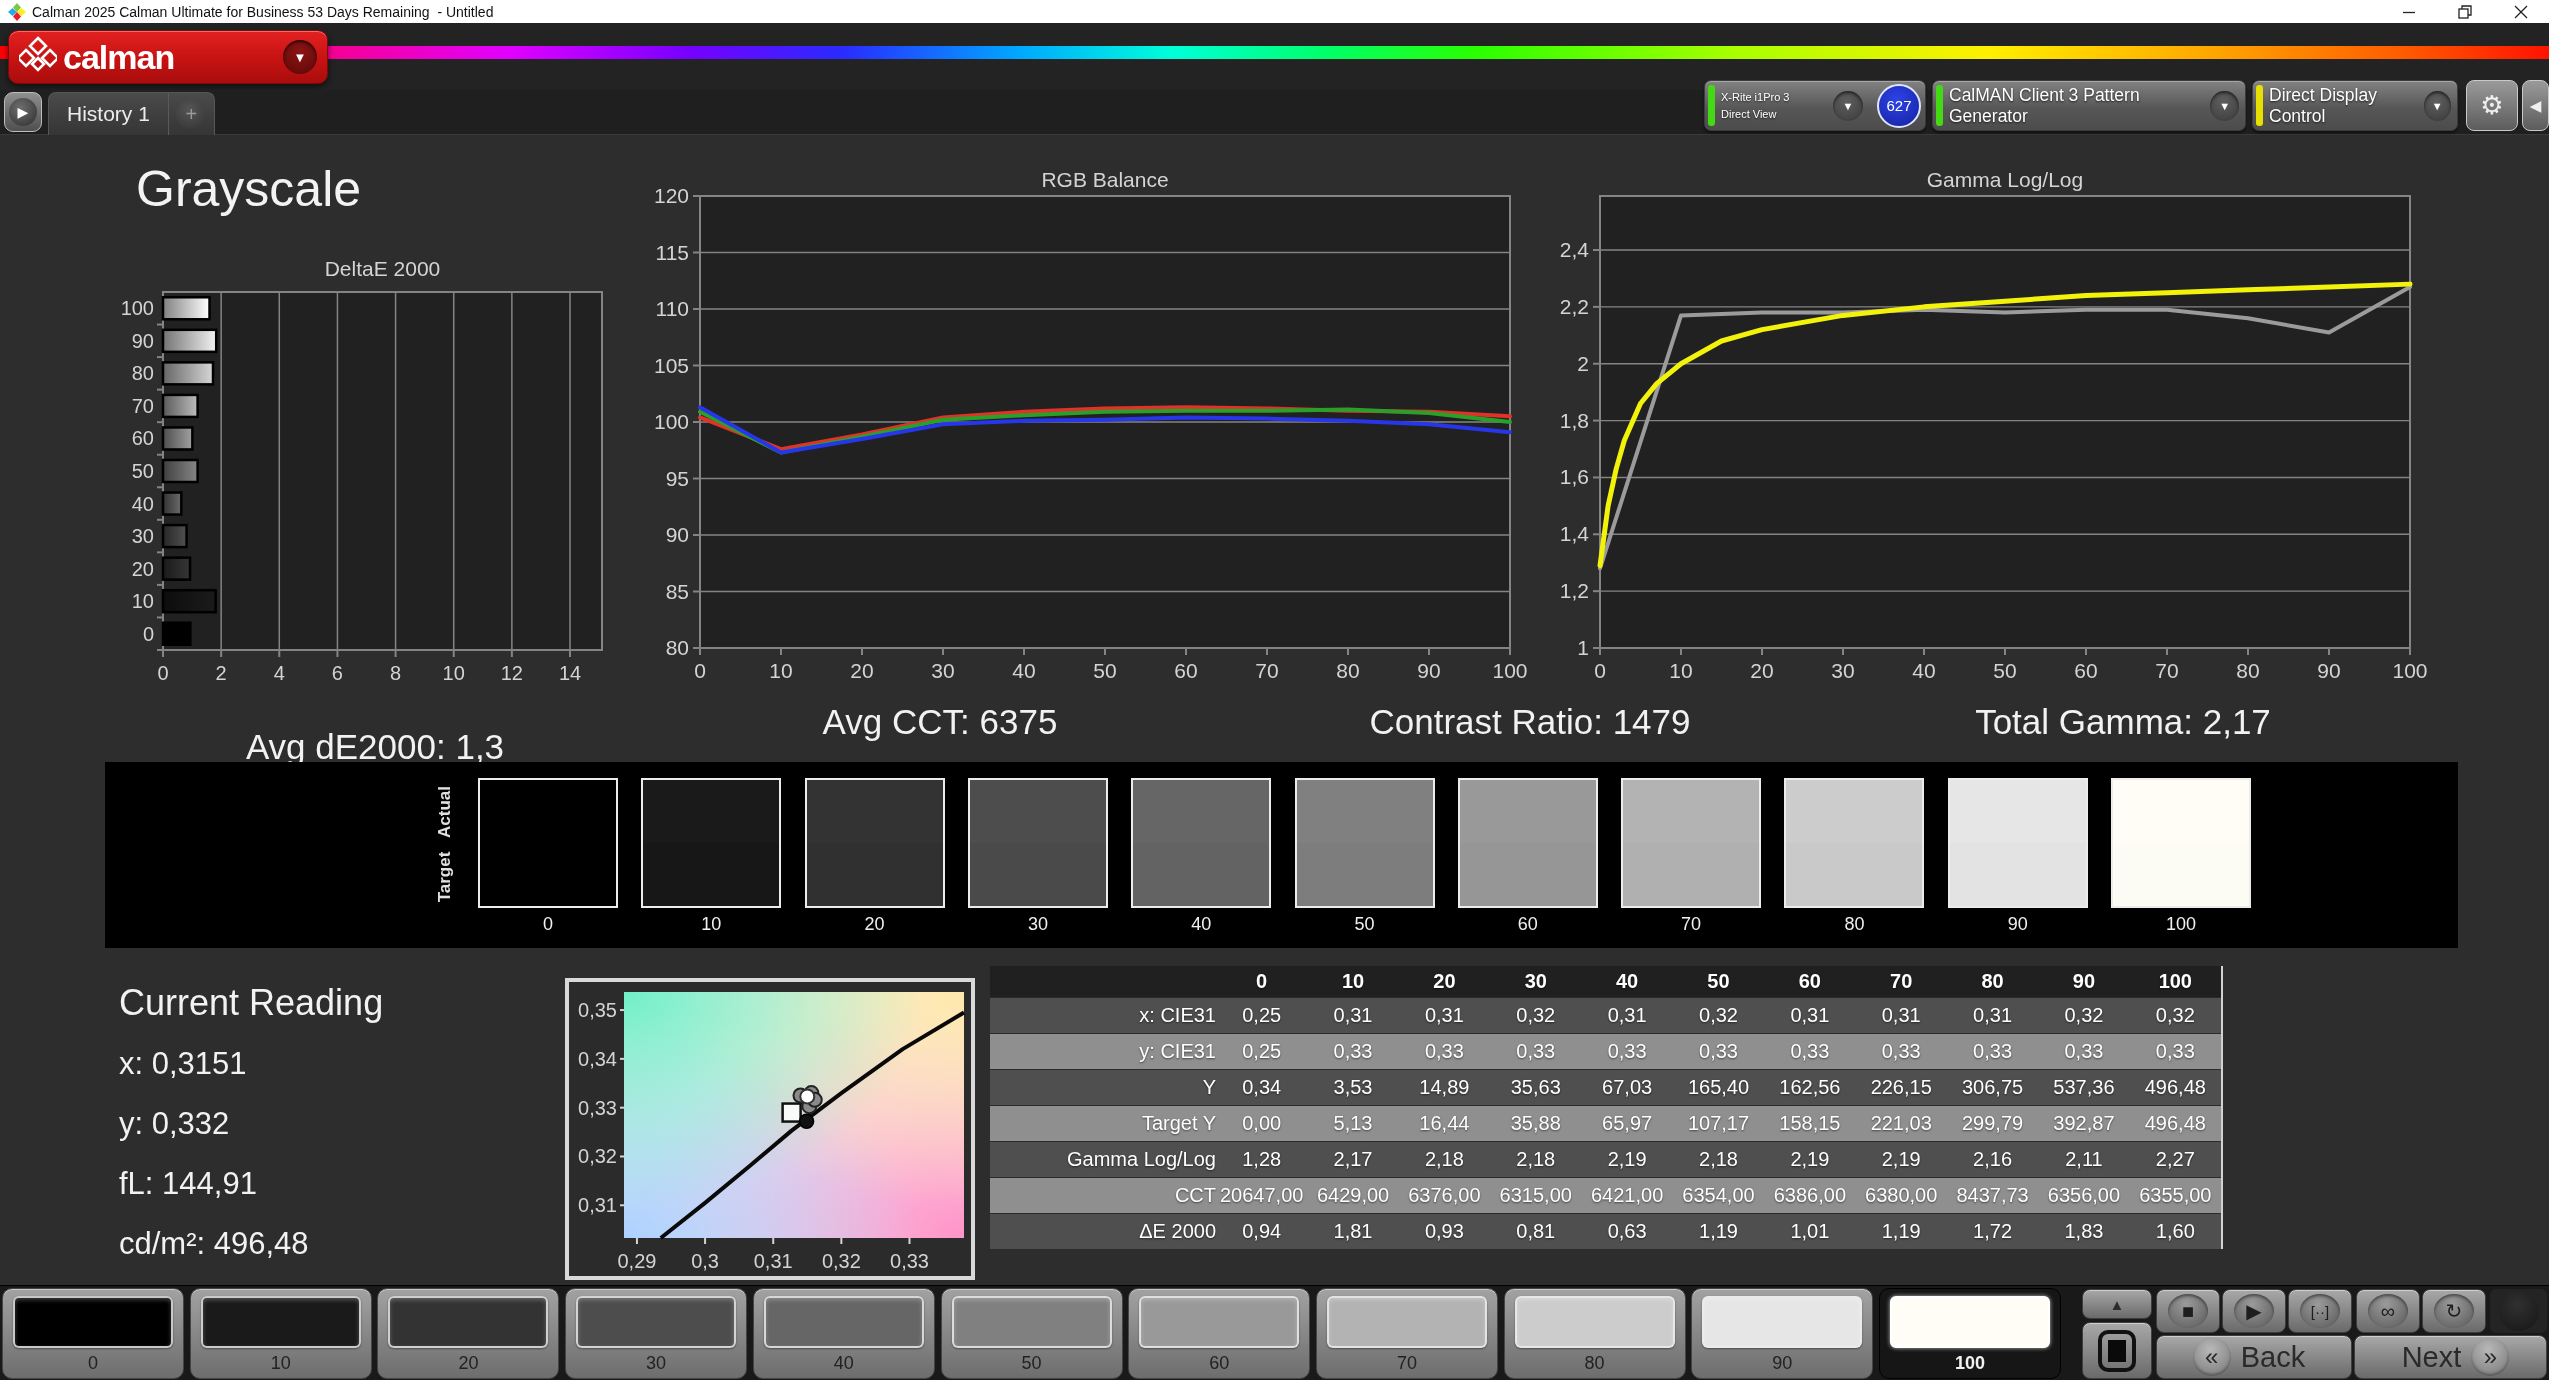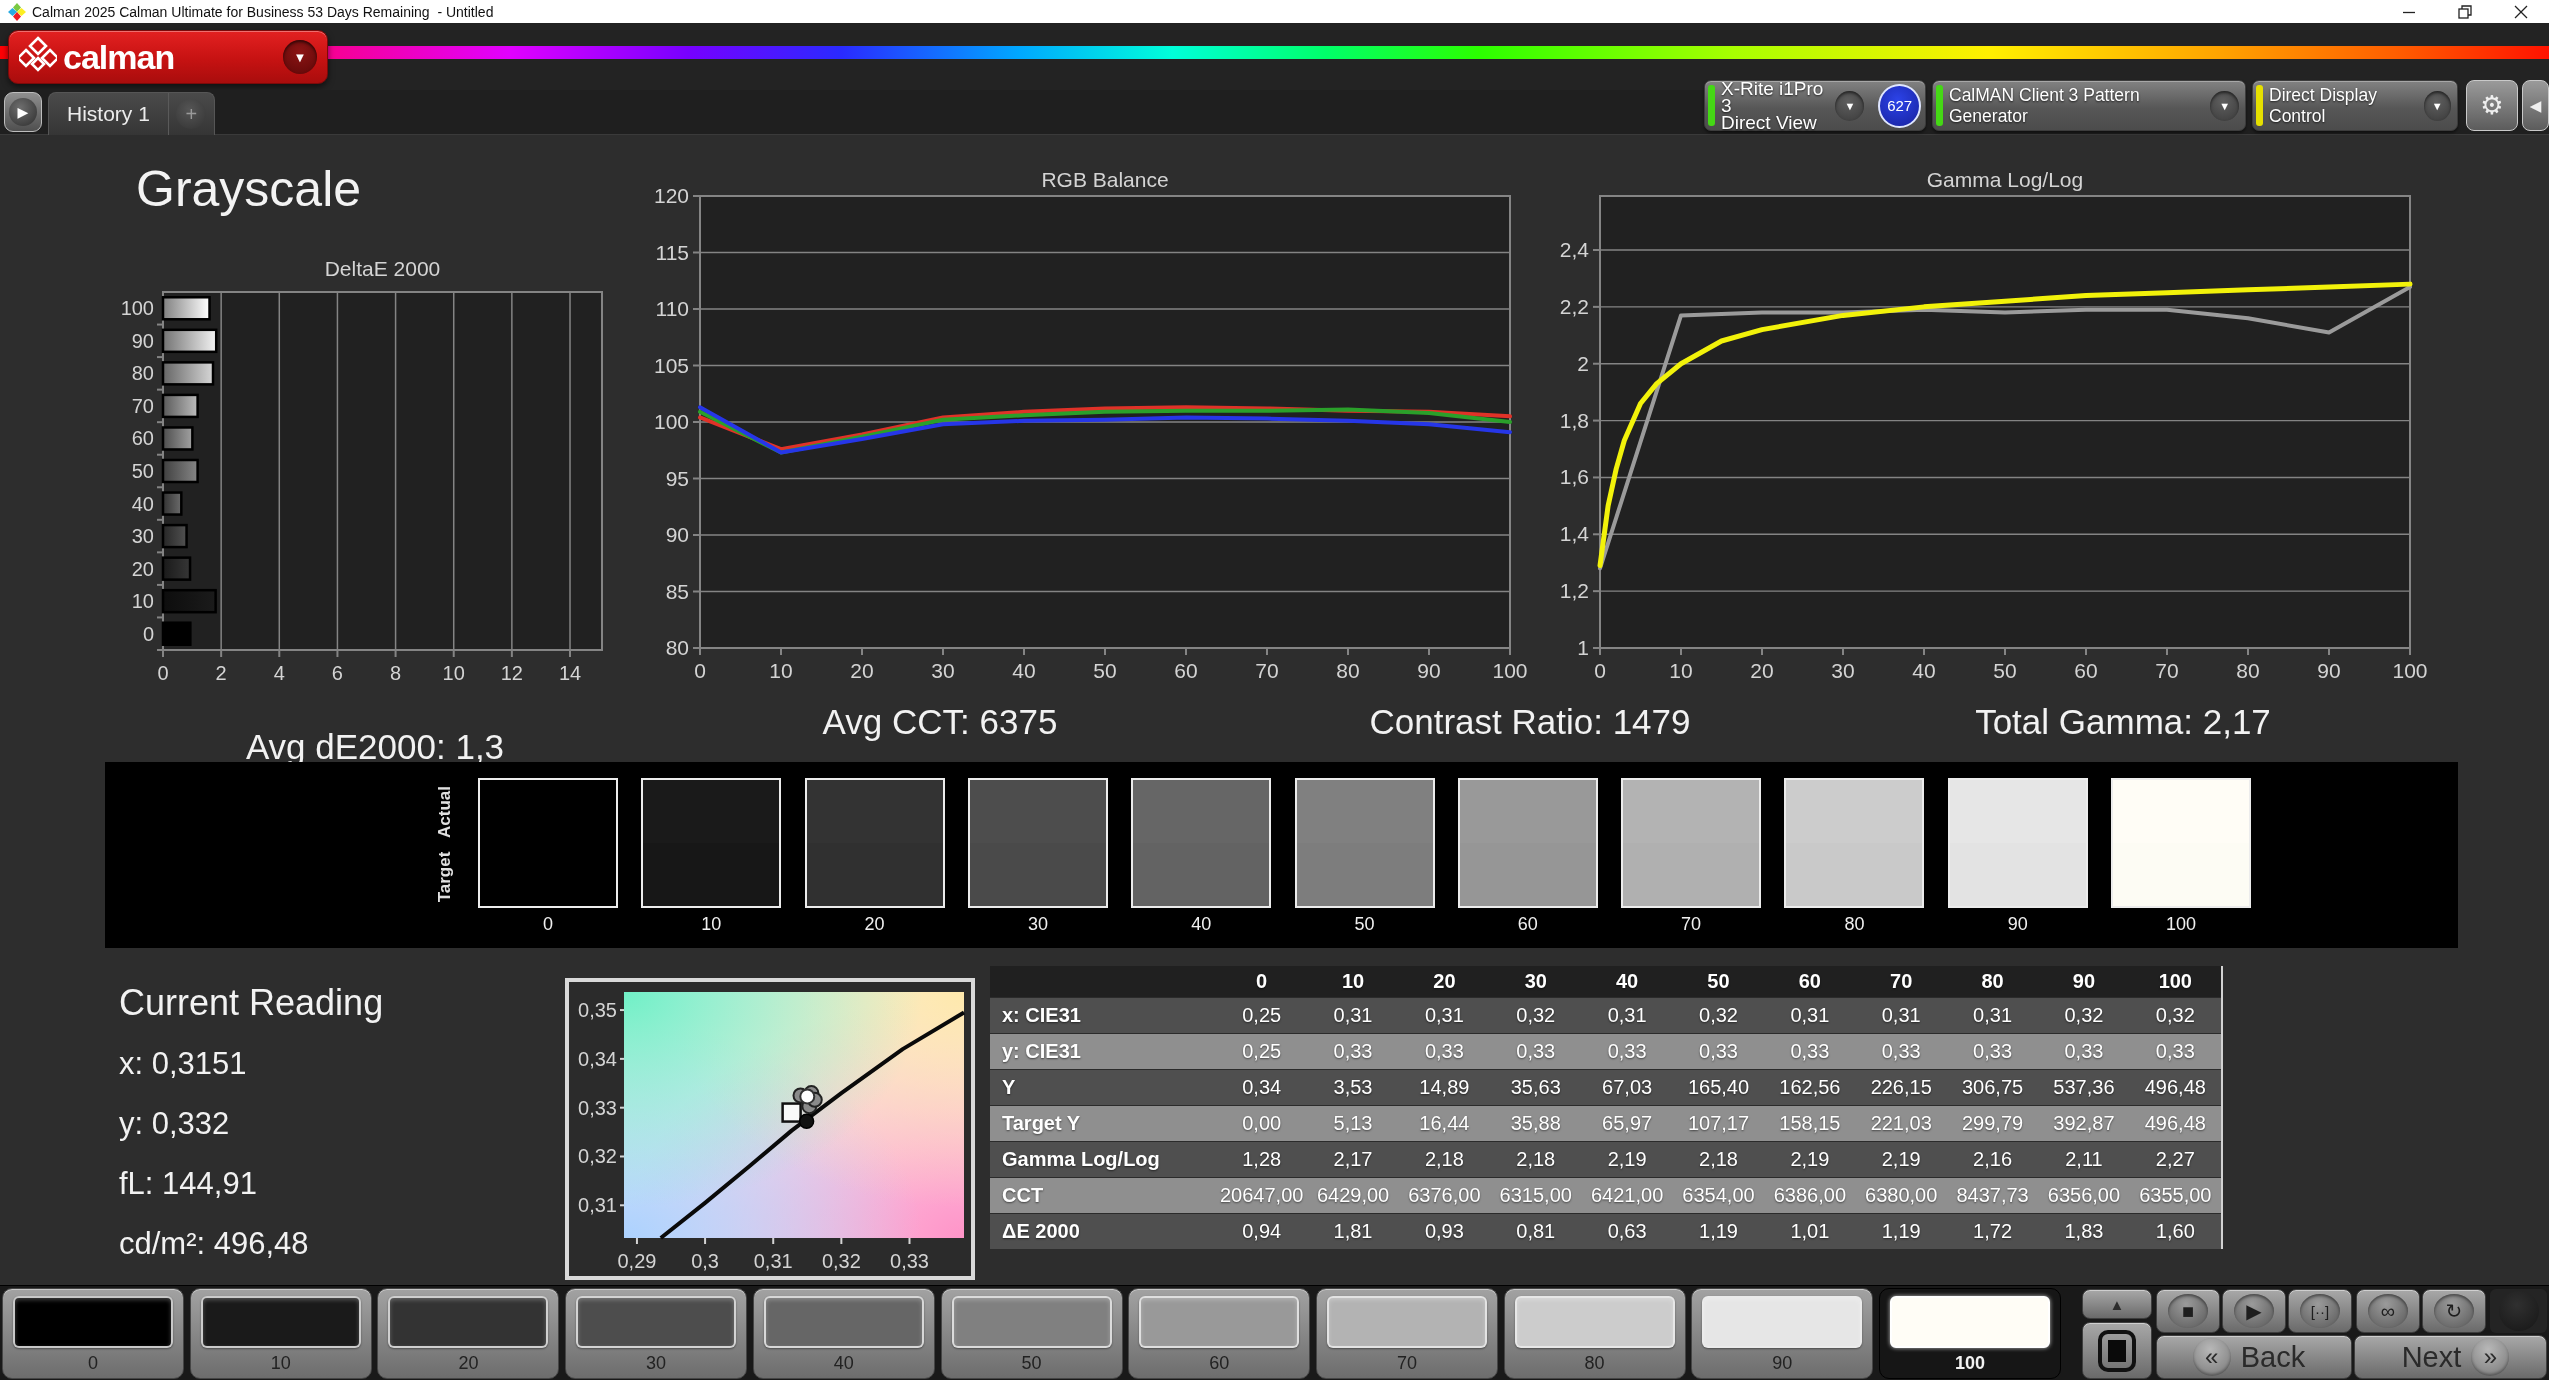--- a/index.html
+++ b/index.html
@@ -47,21 +47,21 @@
   .histtab .pluscirc { width:30px; height:30px; border-radius:50%; background:radial-gradient(circle at 45% 35%,#555,#333);
     color:#9a9a9a; font-size:20px; display:flex; align-items:center; justify-content:center; }
 
   
   .toolbtn { position:absolute; top:80px; height:51px; border-radius:7px;
     background:linear-gradient(180deg,#828282,#575757 55%,#4c4c4c);
     border:1px solid #3c3c3c; box-shadow:0 2px 3px rgba(0,0,0,.5), inset 0 1px 0 rgba(255,255,255,.3);
     display:flex; align-items:center; color:#fff; }
   .stripe { position:absolute; left:3px; top:4px; bottom:4px; width:7px; border-radius:3px; }
   .toolbtn .blabel { margin-left:16px; font-size:17.5px; text-shadow:0 1px 2px rgba(0,0,0,.7); }
-  .toolbtn .b2line { margin-left:16px; font-size:19px; line-height:17px; text-shadow:0 1px 2px rgba(0,0,0,.7); }
+  .toolbtn .b2line { margin-left:16px; font-size:11px; line-height:17px; text-shadow:0 1px 2px rgba(0,0,0,.7); }
   .toolbtn .dd { width:30px; height:30px; border-radius:50%; margin:0 6px 0 auto;
     background:radial-gradient(circle at 45% 35%,#5f5f5f,#3a3a3a); box-shadow:inset 0 2px 3px rgba(0,0,0,.55);
     display:flex; align-items:center; justify-content:center; font-size:11px; color:#fff; }
   .badge { width:44px; height:44px; border-radius:50%; margin:0 4px 0 8px; border:2px solid #dfe6ff;
     background:radial-gradient(circle at 45% 35%,#2c43e8,#17219e); color:#fff; font-size:15px;
     display:flex; align-items:center; justify-content:center; }
   .sqbtn { position:absolute; top:80px; height:51px; border-radius:8px;
     background:linear-gradient(180deg,#9a9a9a,#5c5c5c); border:1px solid #c9c9c9;
     display:flex; align-items:center; justify-content:center; color:#efefef; }
 
@@ -97,21 +97,21 @@
       #f7eef3; }
 
   
   .dtable { position:absolute; left:990px; top:830px; width:1233px; border-right:2px solid #d2d2d2; }
   .trow { display:grid; grid-template-columns:226px repeat(11,1fr); align-items:center; }
   .thead { height:31px; background:#202020; }
   .drow { height:36px; border-top:1px solid #2b2b2b; }
   .drow.dark { background:#4f4f4f; }
   .drow.light { background:#8f8f8f; }
   .tcell { text-align:center; color:#fff; font-size:20px; text-shadow:0 1px 2px rgba(0,0,0,.55); }
-  .tlabelcell { text-align:left; padding-left:12px; font-weight:bold; }
+  .tlabelcell { text-align:right; padding-left:12px; font-weight:normal; }
   .theadcell { font-weight:bold; }
 
   
   .bottombar { position:absolute; left:0; top:1285px; width:2549px; height:95px; background:#191919; border-top:1px solid #000; }
   .patch { position:absolute; top:2px; width:182px; height:91px; border-radius:10px;
     background:linear-gradient(180deg,#a2a2a2,#6d6d6d); border:1px solid #454545;
     box-shadow:inset 0 1px 0 rgba(255,255,255,.4); }
   .patch .psw { position:absolute; left:10px; right:10px; top:7px; height:52px; border-radius:6px;
     border:2px solid rgba(235,235,235,.85); box-shadow:inset 0 2px 4px rgba(255,255,255,.25), 0 1px 2px rgba(0,0,0,.4); }
   .patch .plab { position:absolute; left:0; right:0; top:64px; text-align:center; font-size:18px; color:#222; }

